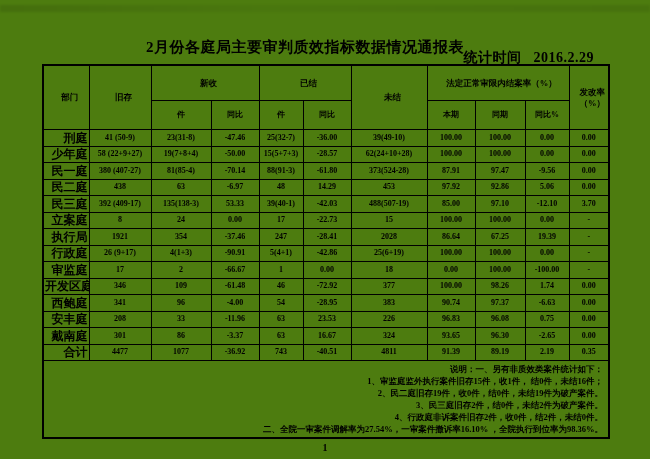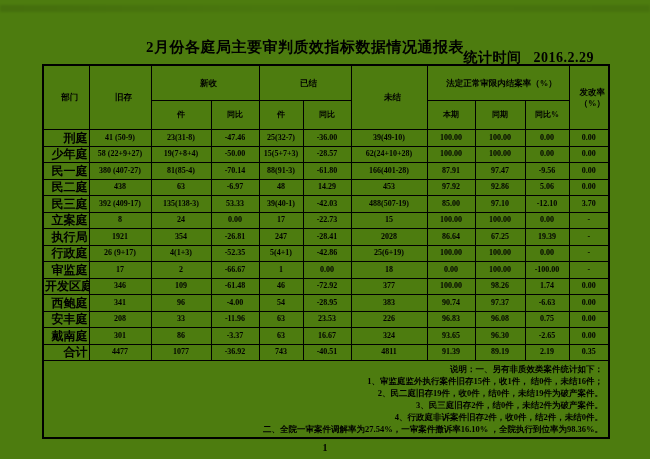--- a/index.html
+++ b/index.html
@@ -123,21 +123,21 @@
           <td class="num">0.00</td>
           <td class="num">0.00</td>
         </tr>
         <tr>
           <td class="dept">民一庭</td>
           <td class="num">380 (407-27)</td>
           <td class="num">81(85-4)</td>
           <td class="num">-70.14</td>
           <td class="num">88(91-3)</td>
           <td class="num">-61.80</td>
-          <td class="num">166(401-28)</td>
+          <td class="num">373(524-28)</td>
           <td class="num">87.91</td>
           <td class="num">97.47</td>
           <td class="num">-9.56</td>
           <td class="num">0.00</td>
         </tr>
         <tr>
           <td class="dept">民二庭</td>
           <td class="num">438</td>
           <td class="num">63</td>
           <td class="num">-6.97</td>
@@ -172,34 +172,34 @@
           <td class="num">15</td>
           <td class="num">100.00</td>
           <td class="num">100.00</td>
           <td class="num">0.00</td>
           <td class="num">-</td>
         </tr>
         <tr>
           <td class="dept">执行局</td>
           <td class="num">1921</td>
           <td class="num">354</td>
-          <td class="num">-26.81</td>
+          <td class="num">-37.46</td>
           <td class="num">247</td>
           <td class="num">-28.41</td>
           <td class="num">2028</td>
           <td class="num">86.64</td>
           <td class="num">67.25</td>
           <td class="num">19.39</td>
           <td class="num">-</td>
         </tr>
         <tr>
           <td class="dept">行政庭</td>
           <td class="num">26 (9+17)</td>
           <td class="num">4(1+3)</td>
-          <td class="num">-52.35</td>
+          <td class="num">-90.91</td>
           <td class="num">5(4+1)</td>
           <td class="num">-42.86</td>
           <td class="num">25(6+19)</td>
           <td class="num">100.00</td>
           <td class="num">100.00</td>
           <td class="num">0.00</td>
           <td class="num">-</td>
         </tr>
         <tr>
           <td class="dept">审监庭</td>

